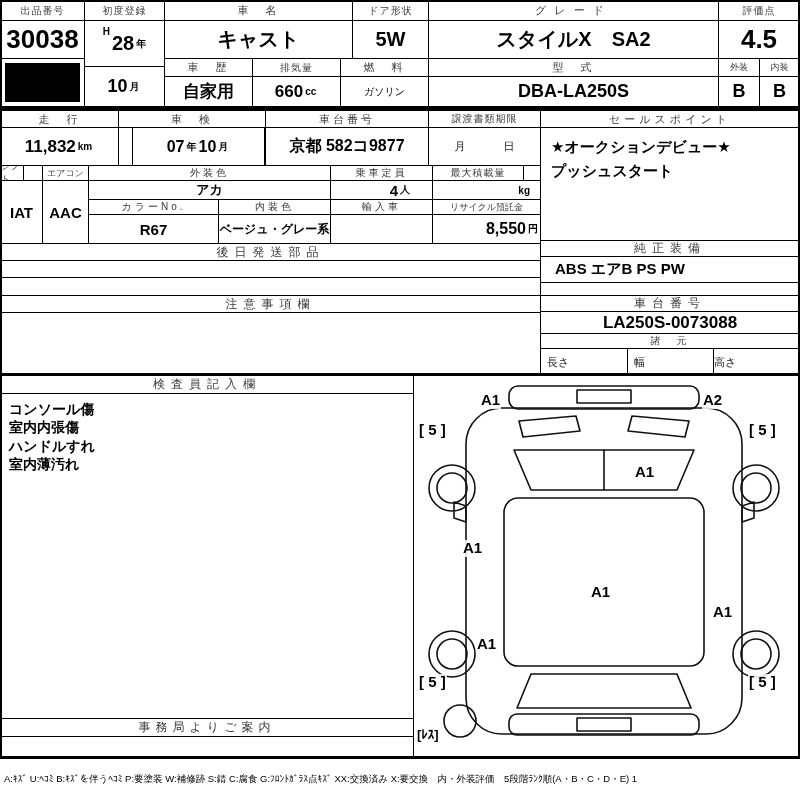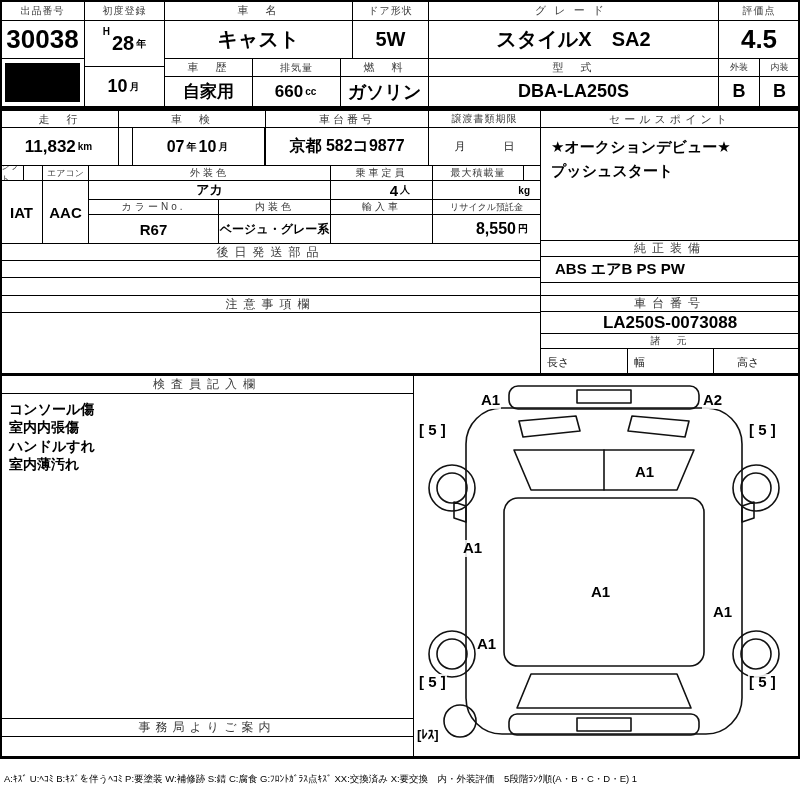--- a/index.html
+++ b/index.html
@@ -14,21 +14,21 @@
   .hdr  { font-size:11px; color:#3a3a3a; letter-spacing:3px; }
   .tight{ letter-spacing:1px; font-size:10px; }
   .tiny { font-size:9px; letter-spacing:0; }
   .wide { letter-spacing:6px; font-size:12px; }
   .b26  { font-size:26px; font-weight:bold; }
   .b20  { font-size:20px; font-weight:bold; }
   .b18  { font-size:18px; font-weight:bold; }
   .b17  { font-size:17px; font-weight:bold; }
   .b16  { font-size:16px; font-weight:bold; }
   .b15  { font-size:15px; font-weight:bold; }
-  .b14  { font-size:18px; font-weight:bold; }
+  .b14  { font-size:10px; font-weight:normal; }
   .b13  { font-size:13px; font-weight:bold; white-space:nowrap; }
   .sm   { font-size:10px; font-weight:bold; margin:0 2px; }
   .smn  { font-size:11px; color:#222; }
   .left { justify-content:flex-start; }
   .right{ justify-content:flex-end; }
   .col  { flex-direction:column; align-items:flex-start; justify-content:flex-start; }
   .era  { align-self:flex-start; margin-top:5px; }
   .hline{ position:absolute; background:#000; z-index:5; }
   .outer{ position:absolute; left:0; top:0; width:800px; height:758px;
           border:2px solid #000; box-sizing:border-box; pointer-events:none; z-index:40; }
@@ -151,21 +151,21 @@
 
   <div class="c hdr" style="left:218px;top:199px;width:113px;height:16px;font-size:10px">内装色</div>
   <div class="c" style="left:218px;top:214px;width:113px;height:30px">
     <span style="font-size:12px;font-weight:bold;white-space:nowrap">ベージュ・グレー系</span>
   </div>
 
   <div class="c hdr" style="left:330px;top:199px;width:103px;height:16px;font-size:10px">輸入車</div>
   <div class="c" style="left:330px;top:214px;width:103px;height:30px"></div>
 
   <div class="c hdr tiny" style="left:432px;top:199px;width:109px;height:16px">リサイクル預託金</div>
-  <div class="c right" style="left:432px;top:214px;width:109px;height:30px;padding-right:10px">
+  <div class="c right" style="left:432px;top:214px;width:109px;height:30px;">
     <span class="b16">8,550</span>
     <span class="sm">円</span>
   </div>
 
   <div class="c hdr wide" style="left:0;top:243px;width:541px;height:18px">後日発送部品</div>
   <div class="c" style="left:0;top:260px;width:541px;height:18px"></div>
   <div class="c" style="left:0;top:277px;width:541px;height:19px"></div>
 
   <div class="c hdr wide" style="left:0;top:295px;width:541px;height:18px">注意事項欄</div>
   <div class="c" style="left:0;top:312px;width:541px;height:64px"></div>
@@ -177,21 +177,21 @@
   <div class="c hdr wide" style="left:540px;top:295px;width:260px;height:17px">車台番号</div>
   <div class="c b17" style="left:540px;top:311px;width:260px;height:23px">LA250S-0073088</div>
 
   <div class="c hdr" style="left:540px;top:333px;width:260px;height:16px;font-size:10px">諸　元</div>
   <div class="c left" style="left:540px;top:348px;width:88px;height:28px;padding-left:6px">
     <span class="smn">長さ</span>
   </div>
   <div class="c left" style="left:627px;top:348px;width:87px;height:28px;padding-left:6px">
     <span class="smn">幅</span>
   </div>
-  <div class="c left" style="left:713px;top:348px;width:87px;height:28px;padding-left:23px">
+  <div class="c left" style="left:713px;top:348px;width:87px;height:28px;padding-left:0">
     <span class="smn">高さ</span>
   </div>
 
   <div class="hline" style="left:0;top:373px;width:800px;height:3px"></div>
 
   <div class="c hdr wide" style="left:0;top:375px;width:414px;height:19px">検査員記入欄</div>
   <div class="c col" style="left:0;top:393px;width:414px;height:326px;padding:6px 8px">
     <div class="note">コンソール傷</div>
     <div class="note">室内内張傷</div>
     <div class="note">ハンドルすれ</div>

